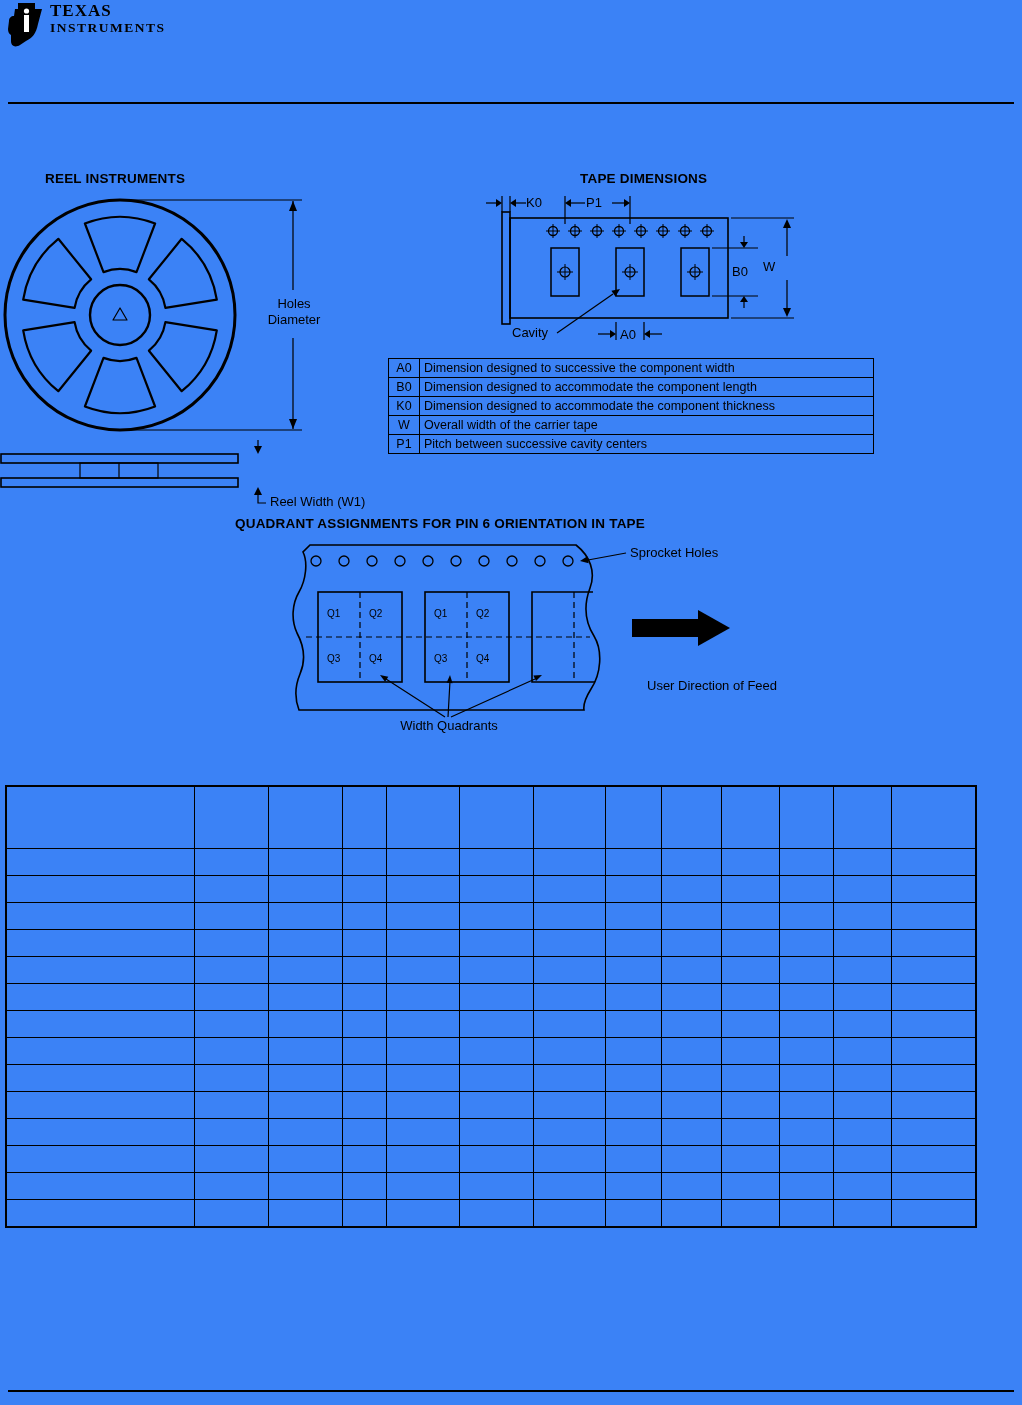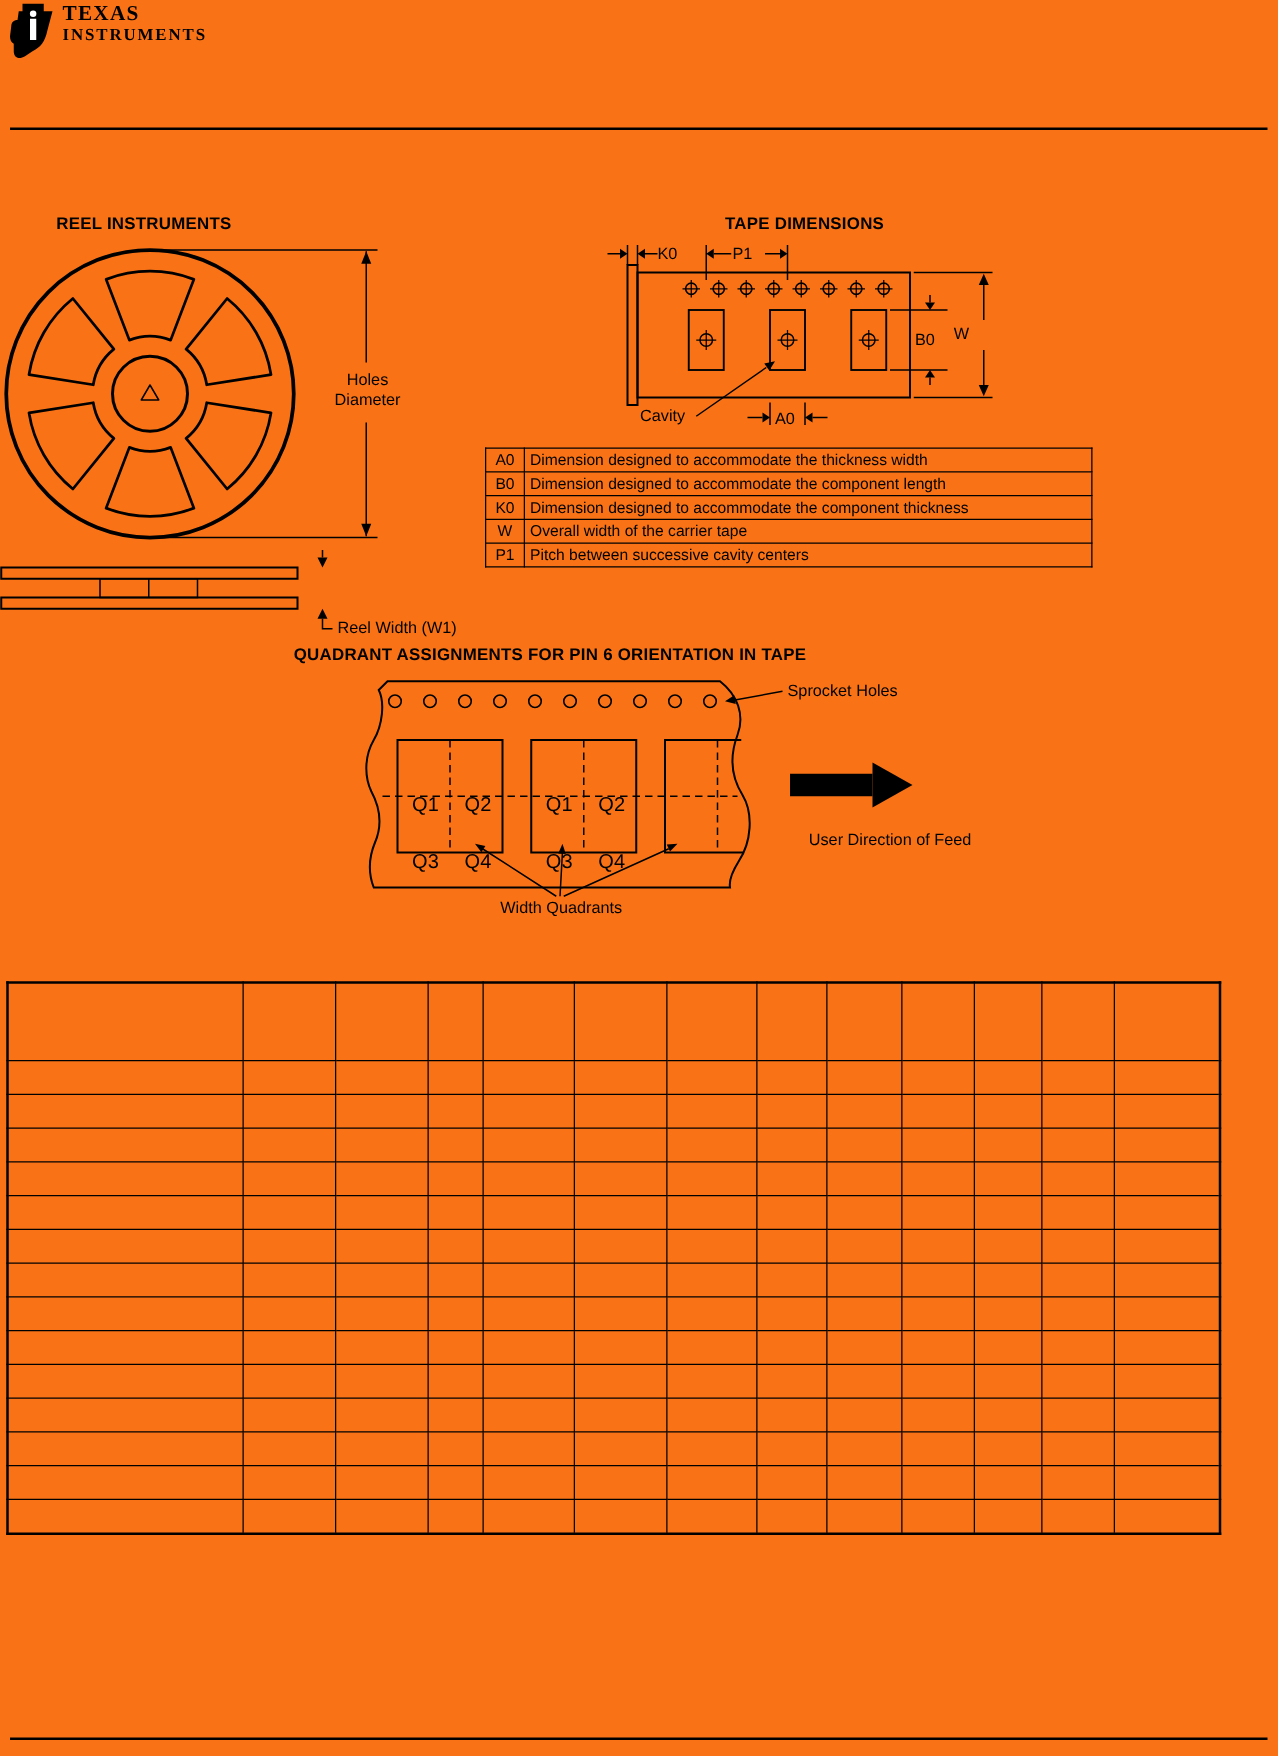--- a/index.html
+++ b/index.html
@@ -1,16 +1,16 @@
 <!DOCTYPE html>
 <html><head>
 <meta charset="utf-8">
 <style>
   html,body{margin:0;padding:0;background:#fff;}
-  #page{position:relative;width:1022px;height:1405px;background:#f97316;overflow:hidden;
+  #page{position:relative;width:1022px;height:1405px;background:#3b82f6;overflow:hidden;
         font-family:"Liberation Sans","DejaVu Sans",sans-serif;color:#000;}
   .abs{position:absolute;}
   .sec-title{font-size:13.5px;font-weight:bold;letter-spacing:.2px;}
   .lbl{font-size:13px;white-space:nowrap;}
   .rule{background:#000;height:2px;}
 
   
   #logo{display:flex;align-items:flex-start;gap:6px;}
   #logo .word1{font-family:"Liberation Serif","DejaVu Serif",serif;font-weight:bold;font-size:17px;letter-spacing:1px;line-height:18px;}
   #logo .word2{font-family:"Liberation Serif","DejaVu Serif",serif;font-weight:bold;font-size:13.5px;letter-spacing:1.5px;line-height:15px;}
@@ -34,21 +34,21 @@
   #spec-table td{border:1px solid #000;height:18px;font-size:12.5px;padding:0 4px;line-height:18px;}
   #spec-table td.code{width:30px;text-align:center;padding:0;}
   #spec-table td.desc{width:445px;text-align:left;}
 
   
   #packing-table{position:absolute;left:5px;top:785px;width:970px;border-collapse:collapse;
                  table-layout:fixed;border:2px solid #000;}
   #packing-table th{border:1px solid #000;height:61px;padding:0;}
   #packing-table td{border:1px solid #000;height:26px;padding:0;}
 
-  .qlbl{width:24px;text-align:right;font-size:16px;margin-top:28px;}
+  .qlbl{width:24px;text-align:left;font-size:10px;}
   .center{text-align:center;}
 </style>
 </head>
 <body>
 
 <div id="page">
 
   <div id="logo" class="abs" style="left:8px;top:2px;">
     <svg width="36" height="46" viewBox="0 0 36 46">
       <path d="M10 1 H27 V7 H34 L30 22 C28 32 24 36 18 39 L12 43 C7 46 3 44 3 39 V33 C1 32 0 30 0 27 L1 19 C1 16 3 14 6 14 L7 7 H10 Z" fill="#000"></path>
@@ -171,21 +171,21 @@
   <div class="abs lbl" style="left:586px;top:195px;">P1</div>
   <div class="abs lbl" style="left:732px;top:264px;">B0</div>
   <div class="abs lbl" style="left:763px;top:259px;">W</div>
   <div class="abs lbl" style="left:512px;top:325px;">Cavity</div>
   <div class="abs lbl" style="left:620px;top:327px;">A0</div>
 
   <table id="spec-table">
     <tbody>
       <tr>
         <td class="code">A0</td>
-        <td class="desc">Dimension designed to accommodate the thickness width</td>
+        <td class="desc">Dimension designed to successive the component width</td>
       </tr>
       <tr>
         <td class="code">B0</td>
         <td class="desc">Dimension designed to accommodate the component length</td>
       </tr>
       <tr>
         <td class="code">K0</td>
         <td class="desc">Dimension designed to accommodate the component thickness</td>
       </tr>
       <tr>
@@ -247,21 +247,21 @@
 
   <div class="abs qlbl" style="left:327px;top:608px;">Q1</div>
   <div class="abs qlbl" style="left:369px;top:608px;">Q2</div>
   <div class="abs qlbl" style="left:327px;top:653px;">Q3</div>
   <div class="abs qlbl" style="left:369px;top:653px;">Q4</div>
   <div class="abs qlbl" style="left:434px;top:608px;">Q1</div>
   <div class="abs qlbl" style="left:476px;top:608px;">Q2</div>
   <div class="abs qlbl" style="left:434px;top:653px;">Q3</div>
   <div class="abs qlbl" style="left:476px;top:653px;">Q4</div>
 
-  <div class="abs lbl" style="left:600px;top:664px;padding-left:47px;">User Direction of Feed</div>
+  <div class="abs lbl" style="left:600px;top:678px;padding-left:47px;">User Direction of Feed</div>
   <div class="abs lbl center" style="left:384px;top:718px;width:130px;">Width Quadrants</div>
 
   <table id="packing-table">
       <colgroup>
         <col style="width: 188px;">
         <col style="width: 74px;">
         <col style="width: 74px;">
         <col style="width: 44px;">
         <col style="width: 73px;">
         <col style="width: 74px;">

